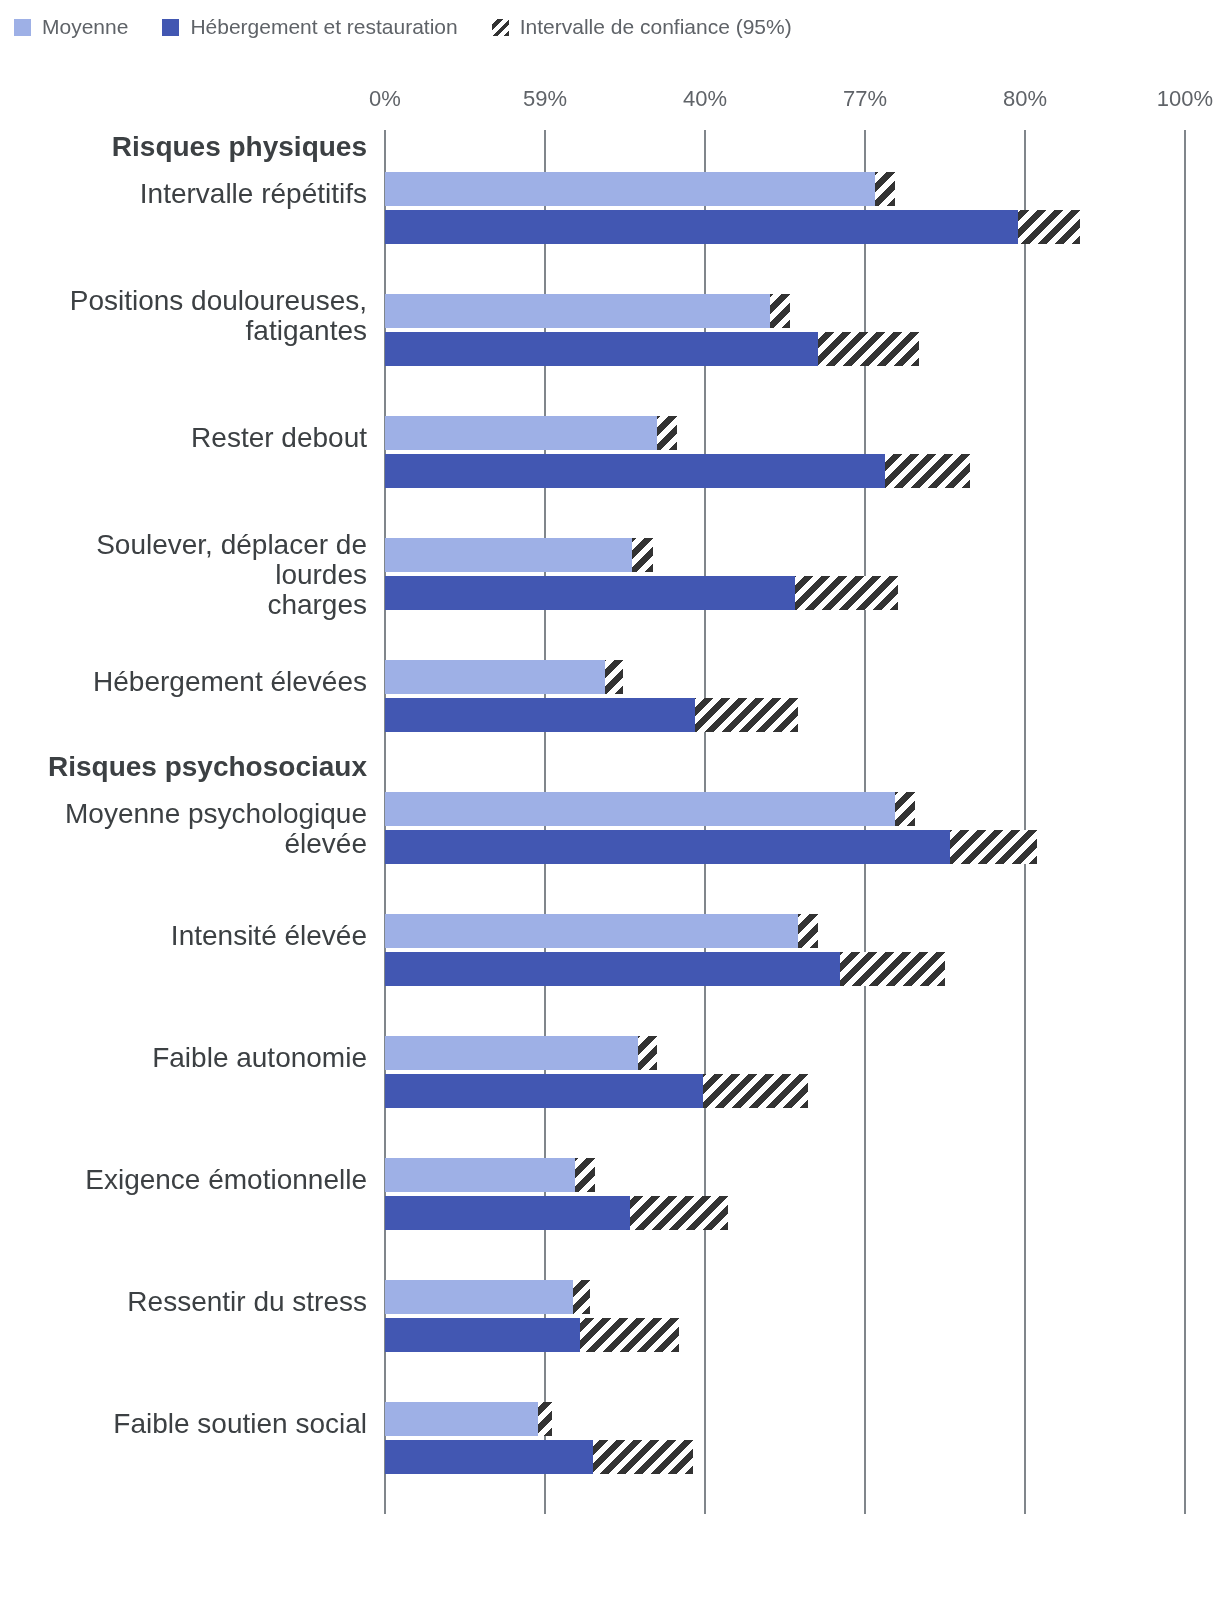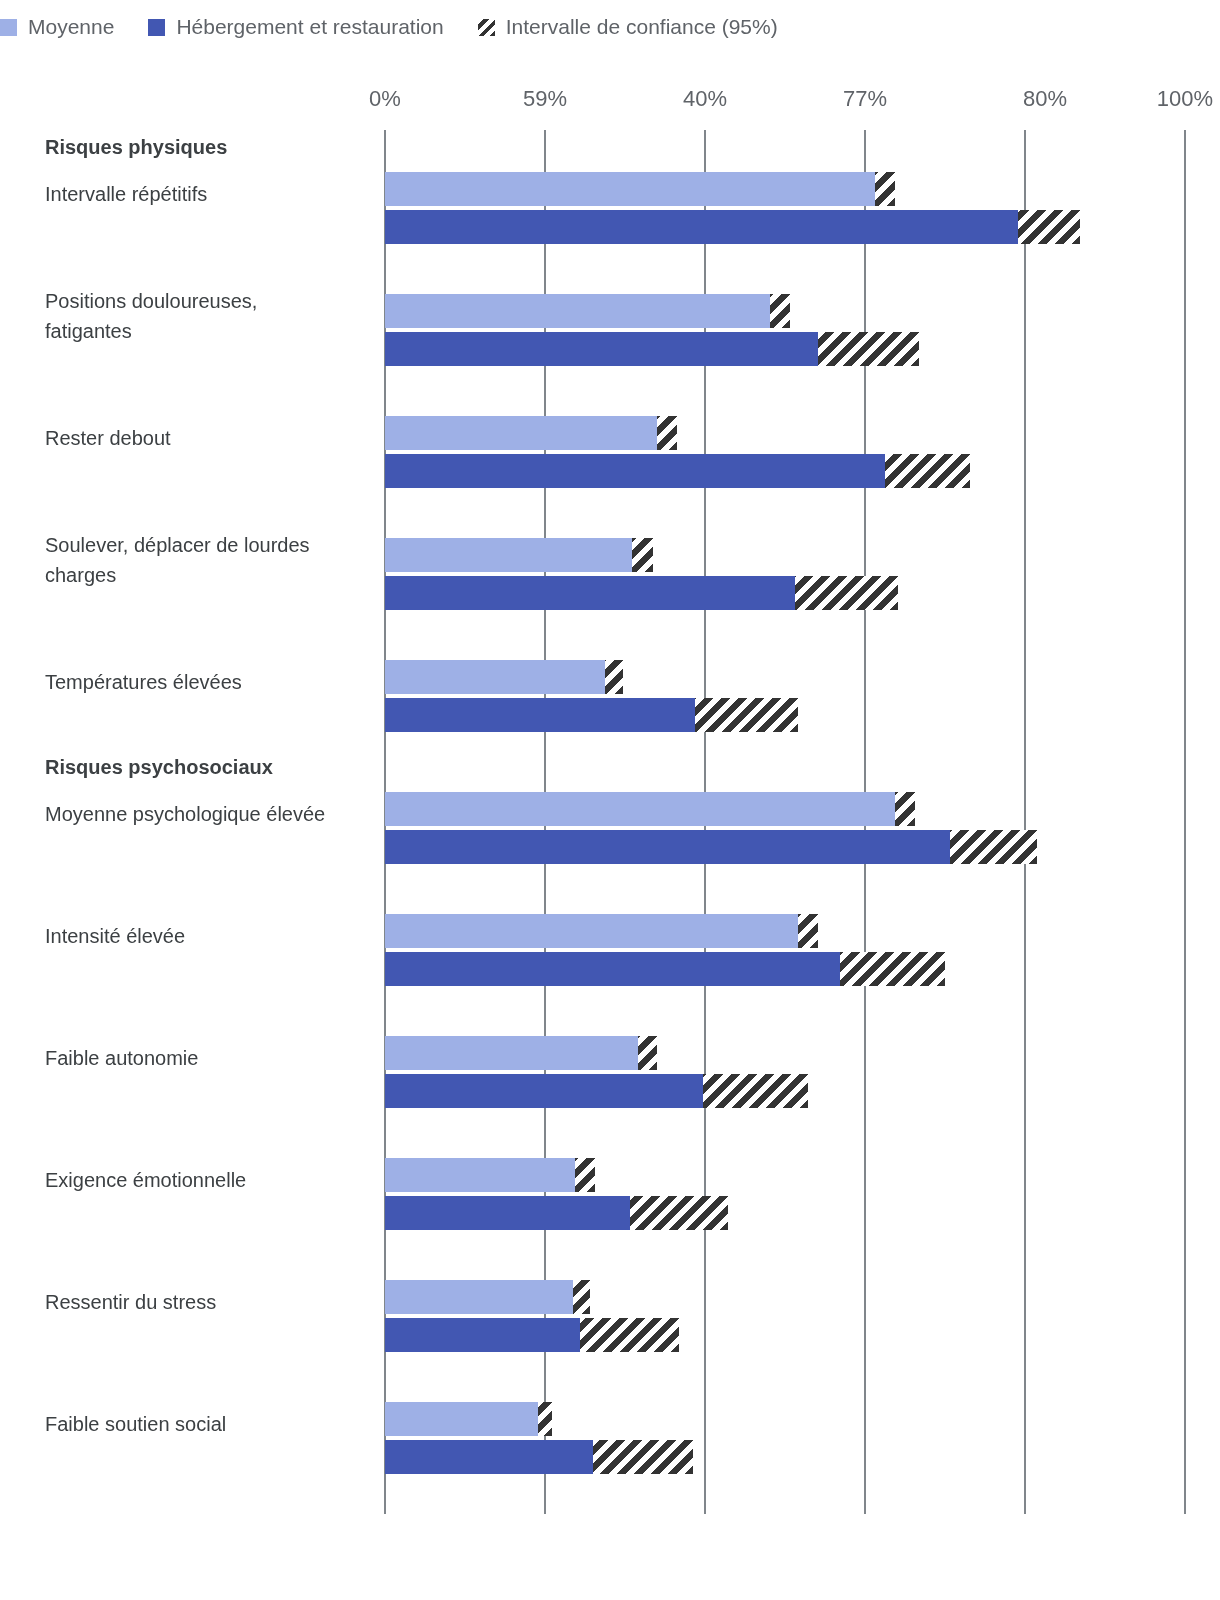--- a/index.html
+++ b/index.html
@@ -10,21 +10,21 @@
     overflow:hidden;
   }
   #chart-root{position:relative;width:1220px;height:1600px;}
 
   
   #legend{
     position:absolute;left:0;top:10px;width:1220px;height:34px;
     display:flex;align-items:center;
   }
   .legend-item{display:flex;align-items:center;margin-right:34px;}
-  .legend-item:first-child{}
+  .legend-item:first-child{margin-left:14px;}
   .swatch{width:17px;height:17px;margin-right:11px;flex:none;}
   .swatch.mean{background:#9eb0e6;}
   .swatch.sector{background:#4257b2;}
   .swatch.ci{
     background:
       repeating-linear-gradient(-45deg,#333333 0 4px,#ffffff 4px 8px);
   }
   .legend-label{font-size:21px;color:#5f6368;white-space:nowrap;}
 
   
@@ -38,24 +38,24 @@
     position:absolute;top:-44px;
     font-size:22px;color:#5f6368;
     transform:translateX(-50%);
     white-space:nowrap;
   }
 
   
   .ylabel{
     position:absolute;
     right:1220px; 
-    font-size:20px;color:#3c4043;
+    text-align:right;
+    font-size:28px;color:#3c4043;
     line-height:30px;
     white-space:pre-line;
-    margin-left:45px;
   }
   .ylabel.group{font-weight:bold;}
 
   
   .bar{position:absolute;height:34px;}
   .bar .solid{position:absolute;left:0;top:0;bottom:0;}
   .bar.mean .solid{background:#9eb0e6;}
   .bar.sector .solid{background:#4257b2;}
   .ci-hi{
     position:absolute;top:0;bottom:0;
@@ -86,21 +86,21 @@
   <div id="plot" style="height: 1384px;">
       <div class="gridline" style="left: -1px;"></div>
       <div class="tick-label" style="left: 0px;">0%</div>
       <div class="gridline" style="left: 159px;"></div>
       <div class="tick-label" style="left: 160px;">59%</div>
       <div class="gridline" style="left: 319px;"></div>
       <div class="tick-label" style="left: 320px;">40%</div>
       <div class="gridline" style="left: 479px;"></div>
       <div class="tick-label" style="left: 480px;">77%</div>
       <div class="gridline" style="left: 639px;"></div>
-      <div class="tick-label" style="left: 640px; margin-left: 20px;">80%</div>
+      <div class="tick-label" style="left: 640px;">80%</div>
       <div class="gridline" style="left: 799px;"></div>
       <div class="tick-label" style="left: 800px;">100%</div>
       <div class="bar mean" style="top: 42px; left: 0px; width: 510.4px;">
         <div class="solid" style="width: 490.4px;"></div>
         <div class="ci-hi" style="left: 490.4px; width: 20px;"></div>
       </div>
       <div class="bar sector" style="top: 80px; left: 0px; width: 695.2px;">
         <div class="solid" style="width: 632.8px;"></div>
         <div class="ci-hi" style="left: 632.8px; width: 62.4px;"></div>
       </div>
@@ -187,21 +187,21 @@
     </div>
 
   <div id="ylabels">
       <div class="ylabel group" style="top: 132px; left: 0px; width: 367px; position: absolute;">Risques physiques</div>
       <div class="ylabel" style="top: 179px; left: 0px; width: 367px; position: absolute;">Intervalle répétitifs</div>
       <div class="ylabel" style="top: 286px; left: 0px; width: 367px; position: absolute;">Positions douloureuses,
 fatigantes</div>
       <div class="ylabel" style="top: 423px; left: 0px; width: 367px; position: absolute;">Rester debout</div>
       <div class="ylabel" style="top: 530px; left: 0px; width: 367px; position: absolute;">Soulever, déplacer de lourdes
 charges</div>
-      <div class="ylabel" style="top: 667px; left: 0px; width: 367px; position: absolute;">Températures élevées</div>
+      <div class="ylabel" style="top: 667px; left: 0px; width: 367px; position: absolute;">Hébergement élevées</div>
       <div class="ylabel group" style="top: 752px; left: 0px; width: 367px; position: absolute;">Risques psychosociaux</div>
       <div class="ylabel" style="top: 799px; left: 0px; width: 367px; position: absolute;">Moyenne psychologique élevée</div>
       <div class="ylabel" style="top: 921px; left: 0px; width: 367px; position: absolute;">Intensité élevée</div>
       <div class="ylabel" style="top: 1043px; left: 0px; width: 367px; position: absolute;">Faible autonomie</div>
       <div class="ylabel" style="top: 1165px; left: 0px; width: 367px; position: absolute;">Exigence émotionnelle</div>
       <div class="ylabel" style="top: 1287px; left: 0px; width: 367px; position: absolute;">Ressentir du stress</div>
       <div class="ylabel" style="top: 1409px; left: 0px; width: 367px; position: absolute;">Faible soutien social</div>
     </div>
 
 </div>

